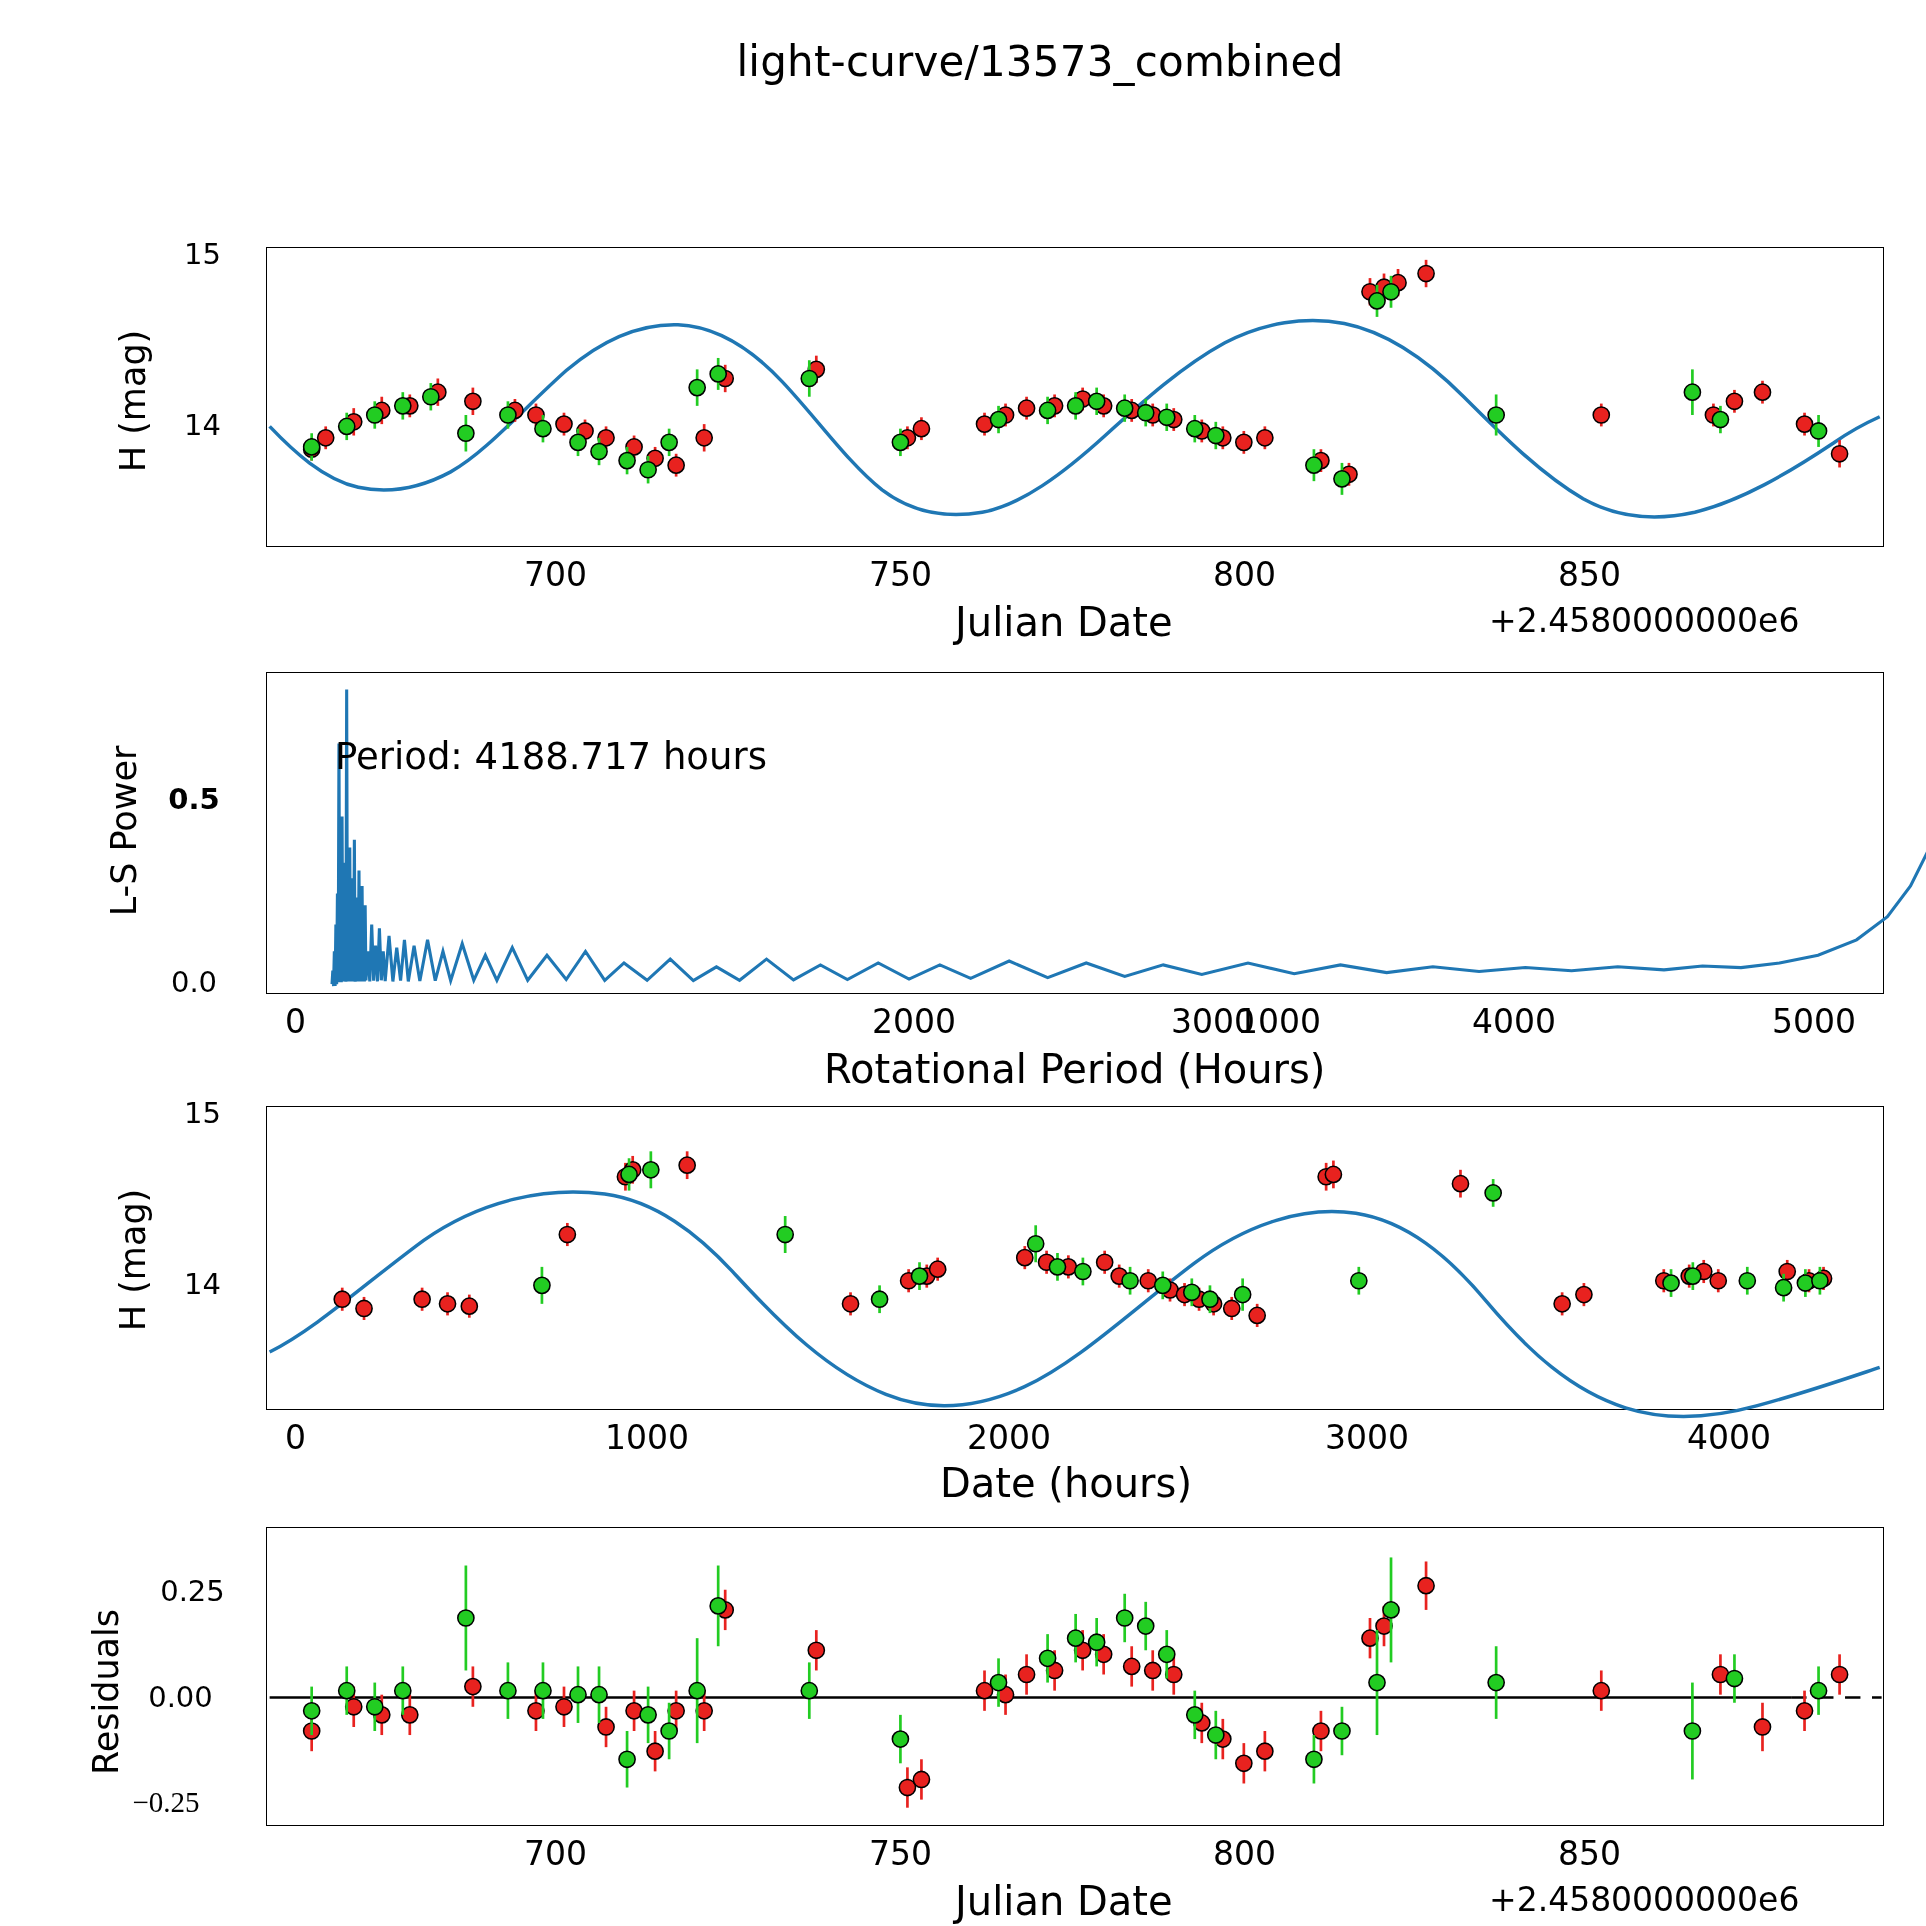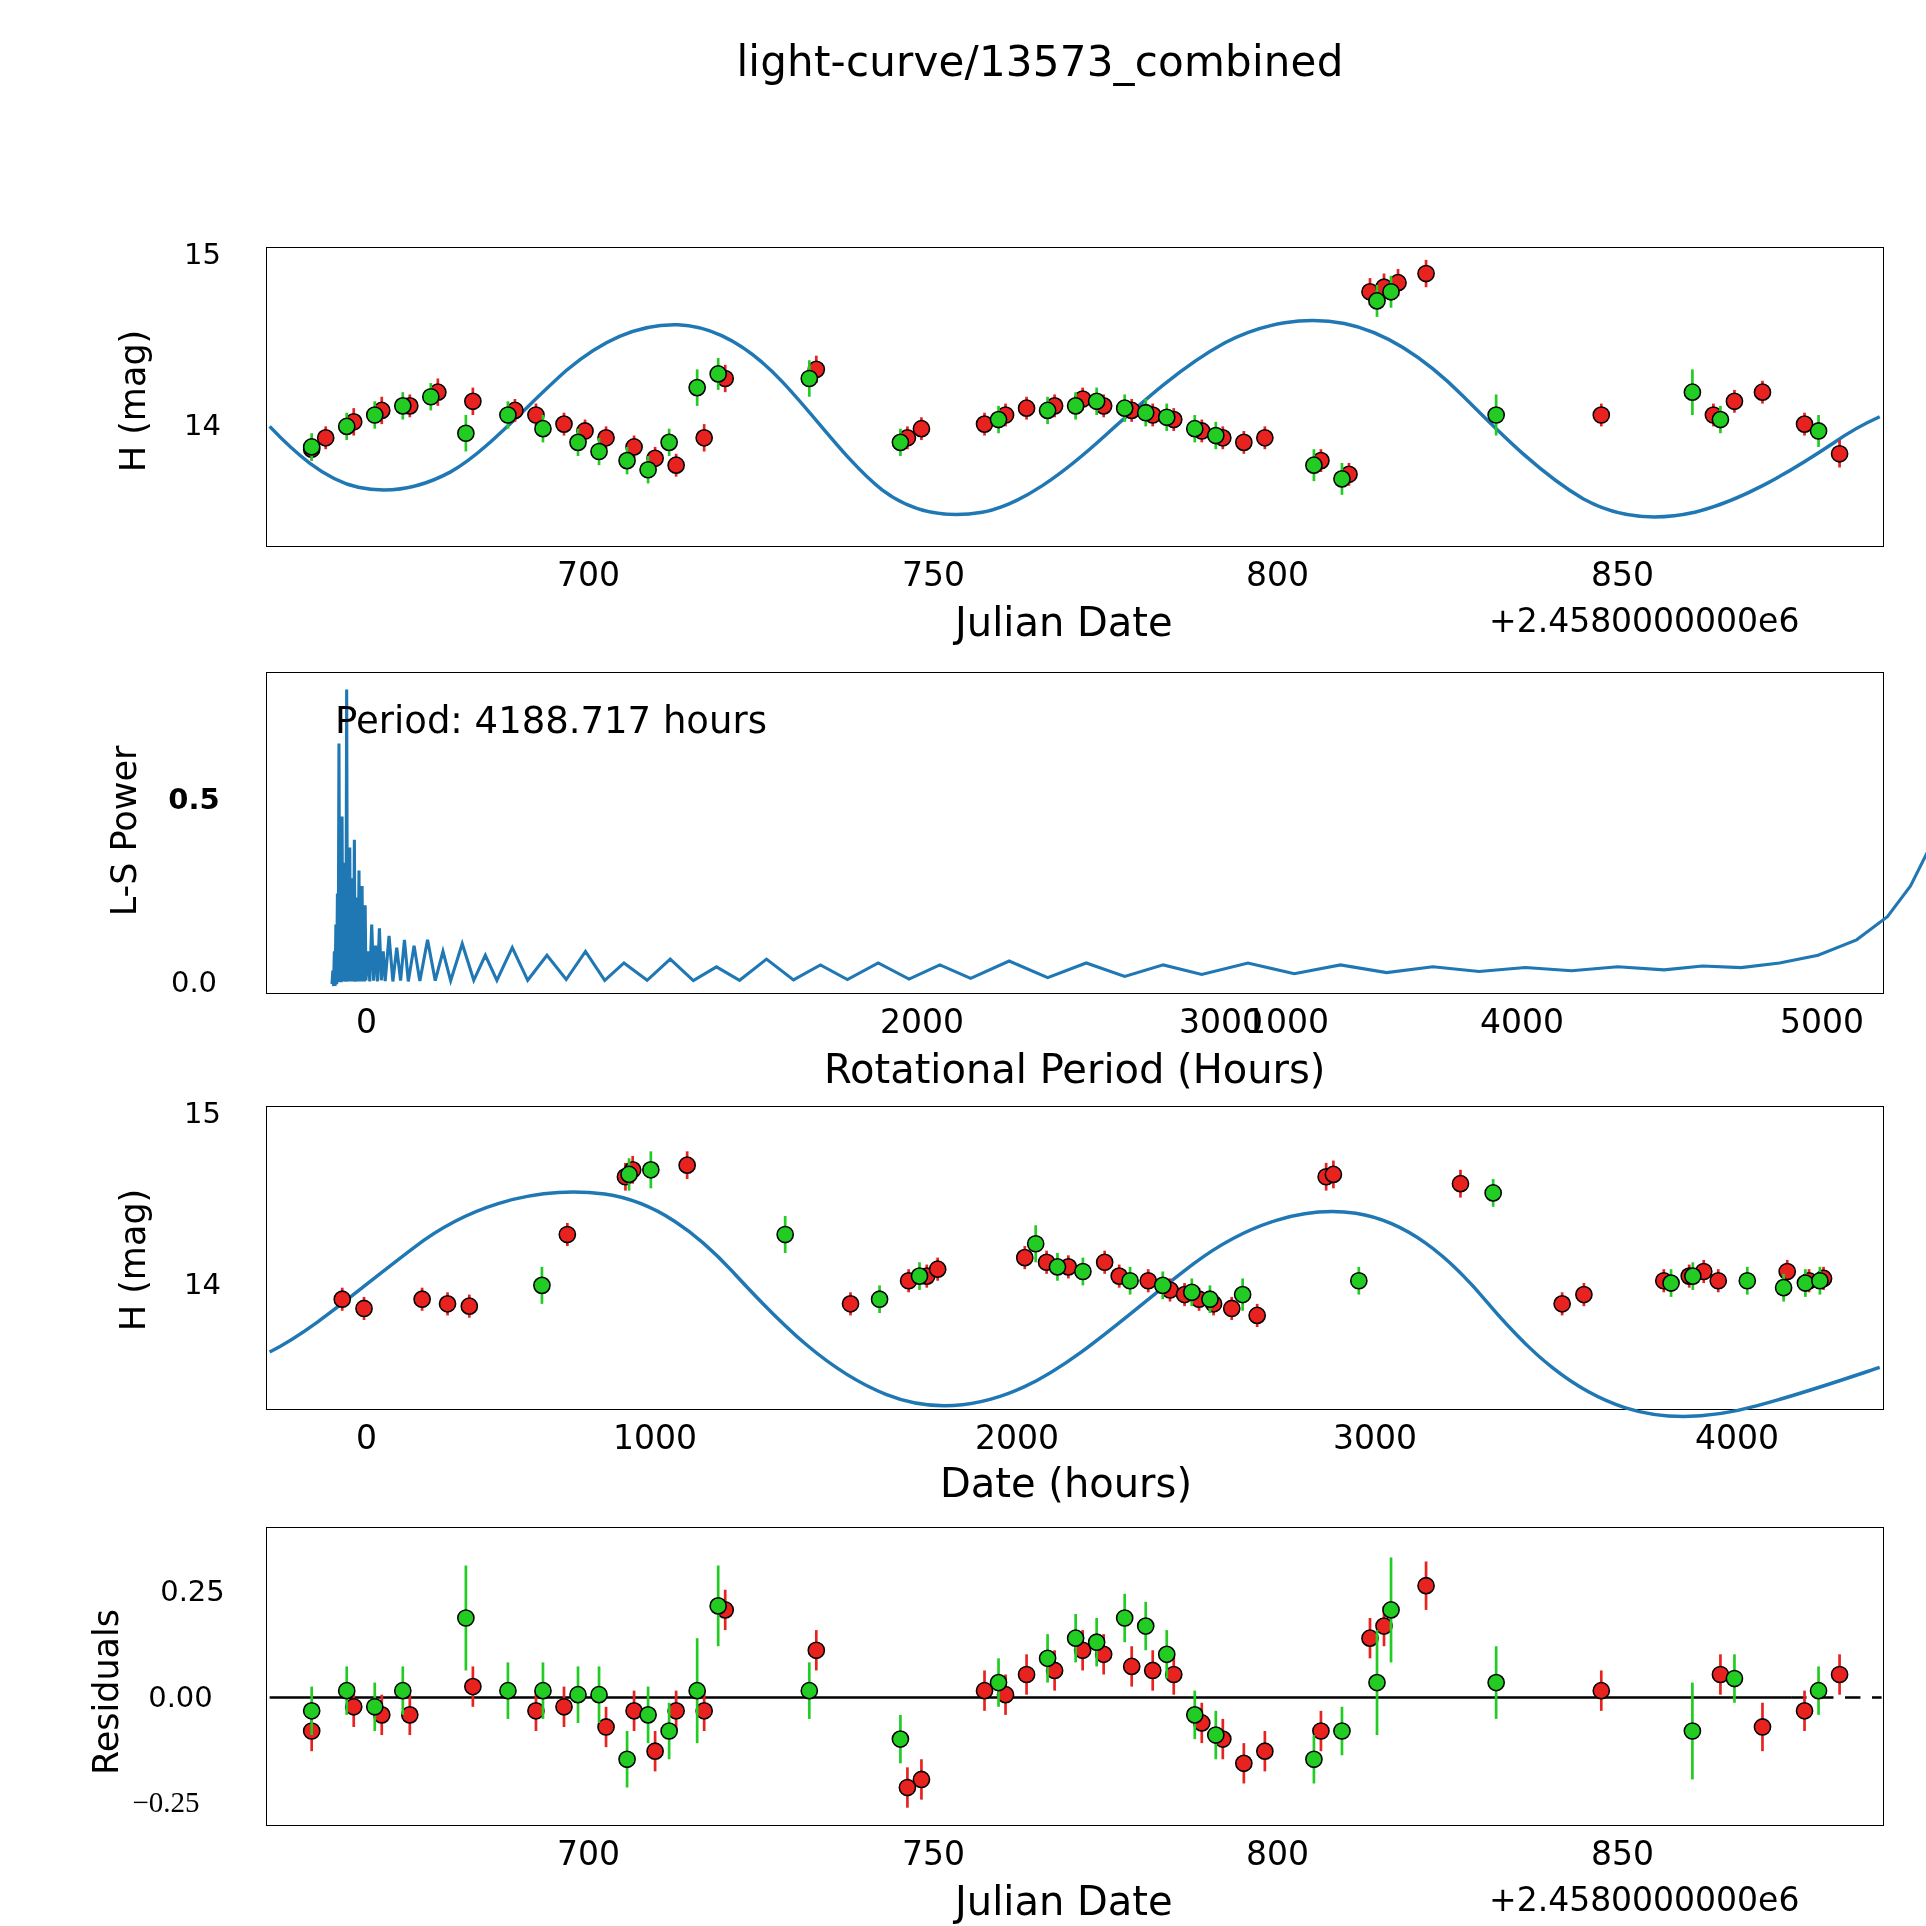--- a/index.html
+++ b/index.html
@@ -2,24 +2,24 @@
 <html style="font-size:6.2px"><head>
 <meta charset="utf-8">
 <style>
   html,body{margin:0;padding:0;background:#ffffff;}
   body{width:2080px;height:2080px;font-family:"DejaVu Sans","Liberation Sans",sans-serif;color:#000;}
   .page{position:relative;width:2080px;height:2080px;}
   .figtitle{position:absolute;left:0;top:37px;width:2080px;text-align:center;font-size:42px;letter-spacing:0.2px;}
   .panel{position:absolute;box-sizing:border-box;border:1.9px solid #000;background:#fff;}
   .axlabel{position:absolute;font-size:40px;}
   .ylabel{position:absolute;font-size:35px;transform-origin:50% 50%;white-space:nowrap;}
-  .tick{position:absolute;font-size:33px;text-align:right;}
+  .tick{position:absolute;font-size:33px;text-align:left;}
   .ytick{position:absolute;font-size:29px;text-align:center;white-space:nowrap;}
   .offsettxt{position:absolute;font-size:33px;white-space:nowrap;}
-  .annot{position:absolute;font-size:37px;white-space:nowrap;}
+  .annot{position:absolute;font-size:37px;white-space:nowrap;margin-top:36px;}
   svg{position:absolute;left:0;top:0;overflow:visible;}
 </style>
 </head>
 <body>
 
 <div class="page">
 
   <div class="figtitle">light-curve/13573_combined</div>
 
   <div class="panel" style="left:266px; top:247px; width:1618px; height:300px;"></div>

